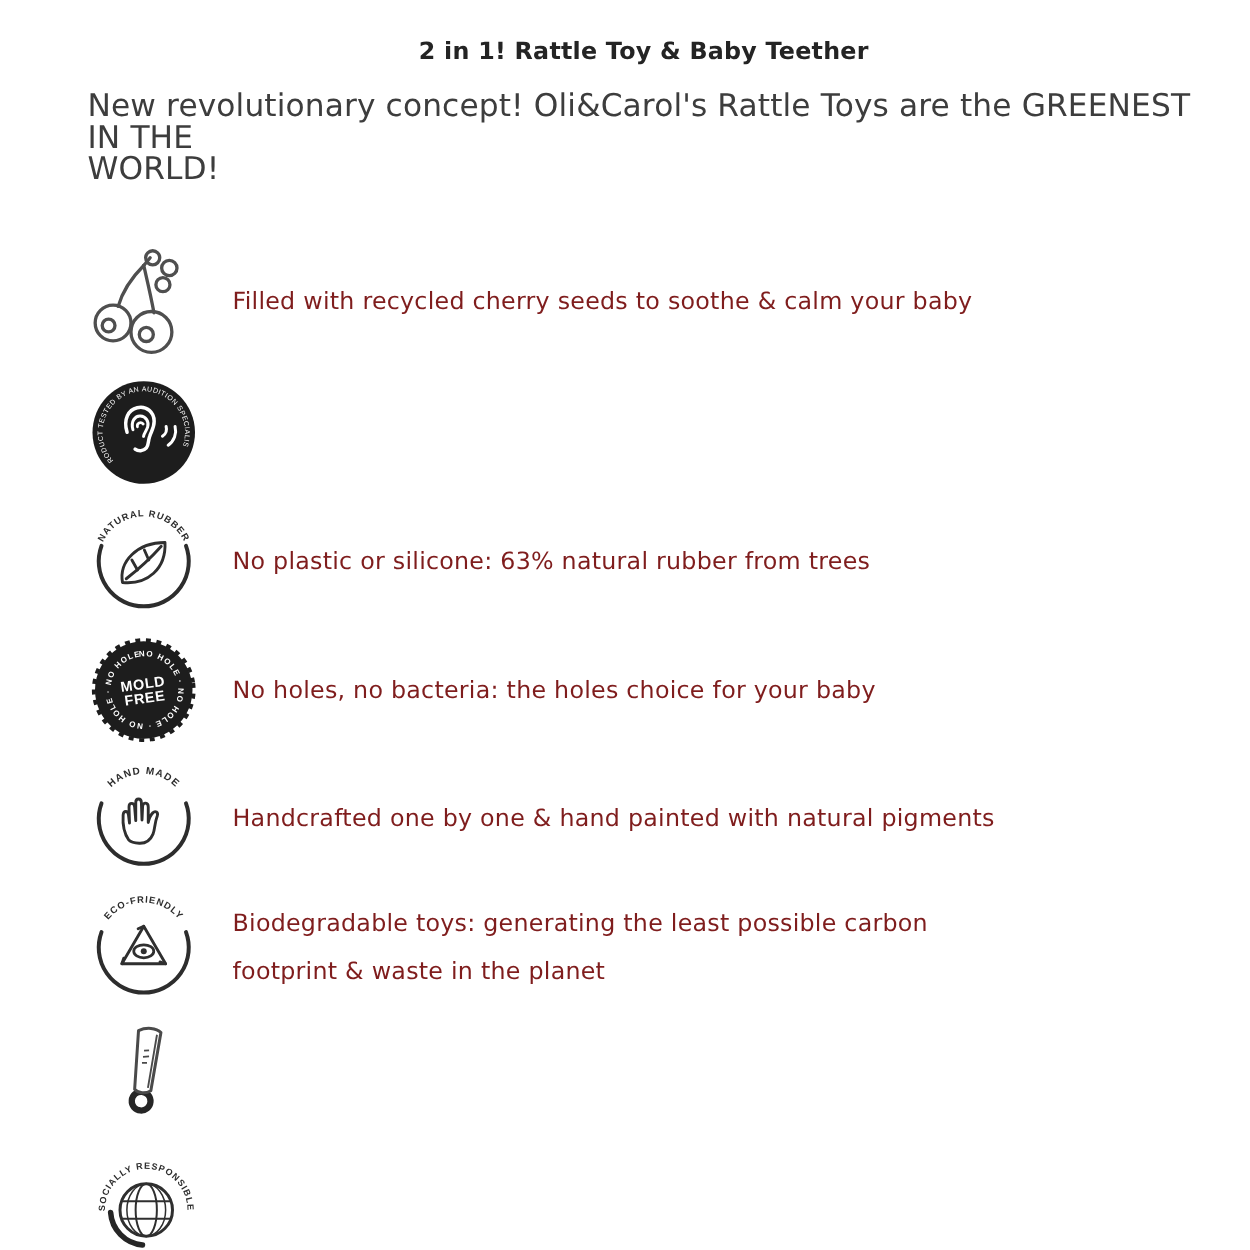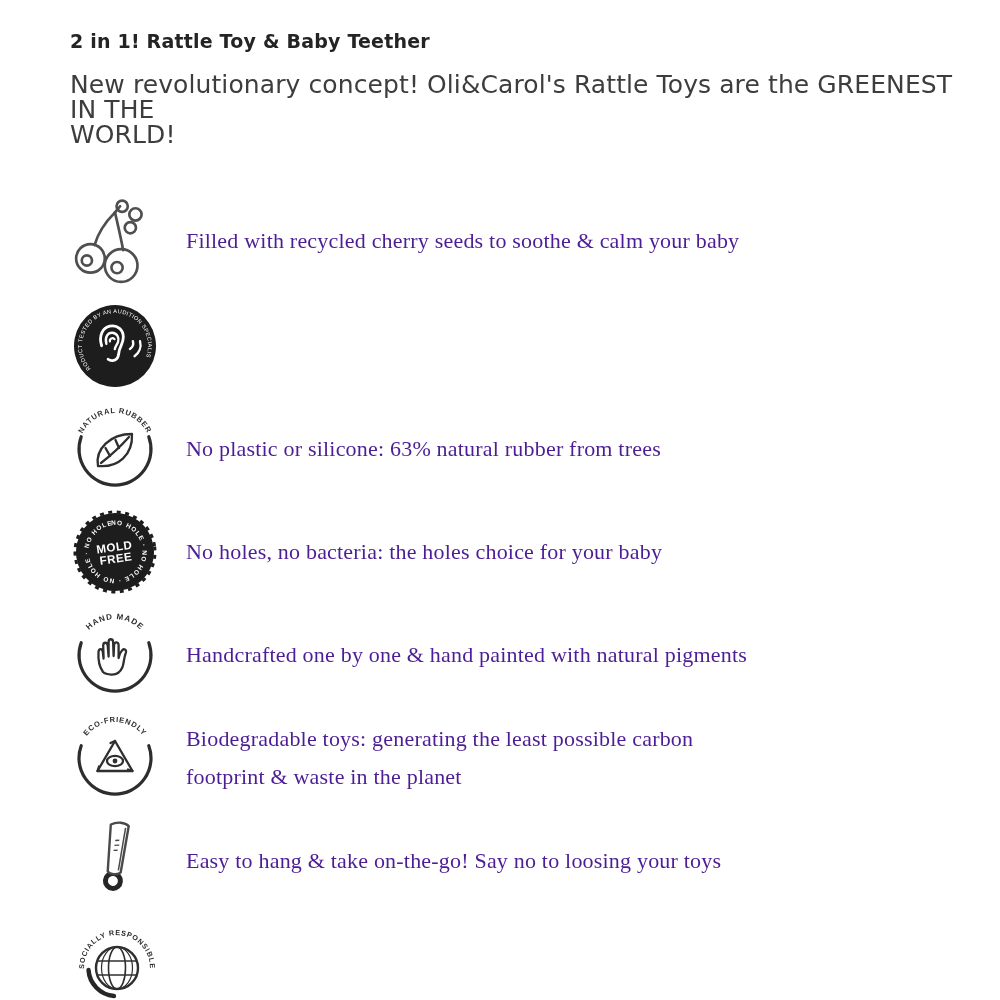--- a/index.html
+++ b/index.html
@@ -7,39 +7,39 @@
   .page {
     width:1000px; height:1000px;
     background:#fff;
     padding:30px 40px 0 70px;
     font-family:"DejaVu Sans", sans-serif;
     color:#3d3d3d;
     overflow:hidden;
   }
   .title {
     font-size:19px; font-weight:bold; color:#242424;
-    letter-spacing:0.2px; margin-bottom:20px;
+    letter-spacing:0.2px; margin-bottom:20px;text-align:center;
   }
   .intro {
     font-size:25px; line-height:25px; color:#3d3d3d;
     letter-spacing:0.1px; white-space:pre-line; margin-bottom:48px;
   }
   ul.features { list-style:none; }
   .feature {
     display:flex; align-items:center;
     min-height:88px; margin-bottom:15px;
   }
   .icon-box {
     flex:0 0 90px; width:90px;
     display:flex; justify-content:center; align-items:center;
     margin-right:26px;
   }
   .feature-text {
-    font-size:22px; line-height:38px; color:#4c1d95;
-    letter-spacing:0.2px; white-space:pre-line;font-family:Liberation Serif, serif;
+    font-size:19px; line-height:38px; color:#7f1d1d;
+    letter-spacing:0.2px; white-space:pre-line;
   }
   svg { font-family:"Liberation Sans", sans-serif; display:block; }
   .ink { stroke:#4f4f4f; fill:none; stroke-width:2.6; stroke-linecap:round; stroke-linejoin:round; }
   .ring { stroke:#2d2d2d; fill:none; stroke-width:3.2; stroke-linecap:round; }
   .glyph { stroke:#2f2f2f; fill:none; stroke-width:2.3; stroke-linecap:round; stroke-linejoin:round; }
   .arc-label { font-weight:bold; fill:#2d2d2d; }
   .white-line { stroke:#ffffff; fill:none; stroke-linecap:round; stroke-linejoin:round; }
 </style>
 </head>
 <body>
@@ -172,21 +172,20 @@
           <g transform="rotate(5 44 40)">
             <circle cx="44" cy="64" r="7.5" fill="none" stroke="#262626" stroke-width="5"></circle>
             <path d="M 37 8 C 43 4.5 51 4.5 55 8 L 51 55 C 47 58 41 58 38 55 Z" fill="#ffffff" stroke="#4a4a4a" stroke-width="2.4" stroke-linejoin="round"></path>
             <path d="M 52 10 L 48.5 53" stroke="#4a4a4a" stroke-width="1.5" fill="none"></path>
             <path d="M 42.8 23.5 L 46.8 23" stroke="#4a4a4a" stroke-width="1.4" fill="none"></path>
             <path d="M 42.4 28.5 L 47.2 27.8" stroke="#4a4a4a" stroke-width="1.4" fill="none"></path>
             <path d="M 42 33.5 L 46 33" stroke="#4a4a4a" stroke-width="1.4" fill="none"></path>
           </g>
         </svg>
       </span>
-      <span class="feature-text">Easy to hang &amp; take on-the-go! Say no to loosing your toys</span>
     </li>
 
     <li class="feature">
       <span class="icon-box">
         <svg width="88" height="88" viewBox="0 0 88 88">
           <path id="sr-arc" fill="none" d="M 14.1 56.5 A 33 33 0 1 1 77.9 56.5"></path>
           <text class="arc-label" font-size="7.2" letter-spacing="0.8">
             <textPath href="#sr-arc" startOffset="50%" text-anchor="middle">SOCIALLY RESPONSIBLE</textPath>
           </text>
           <circle cx="46" cy="48" r="21" fill="none" stroke="#2f2f2f" stroke-width="2.4"></circle>

